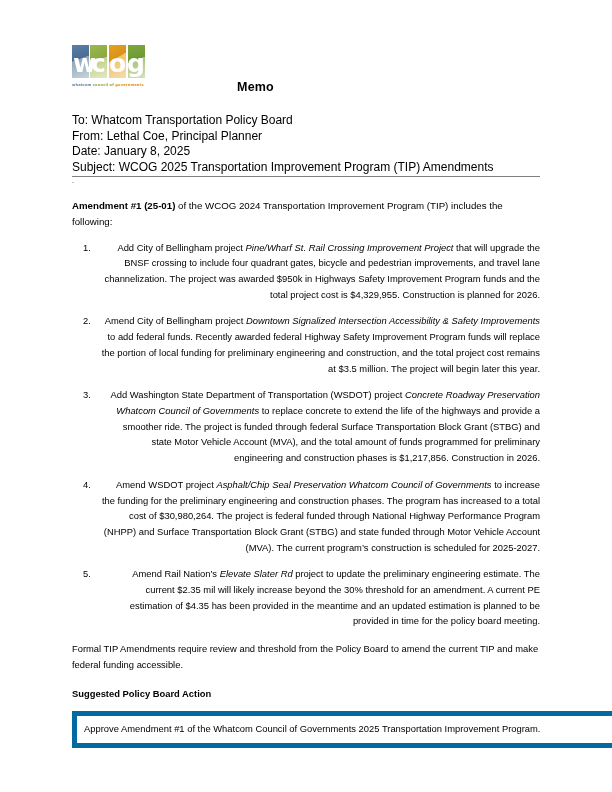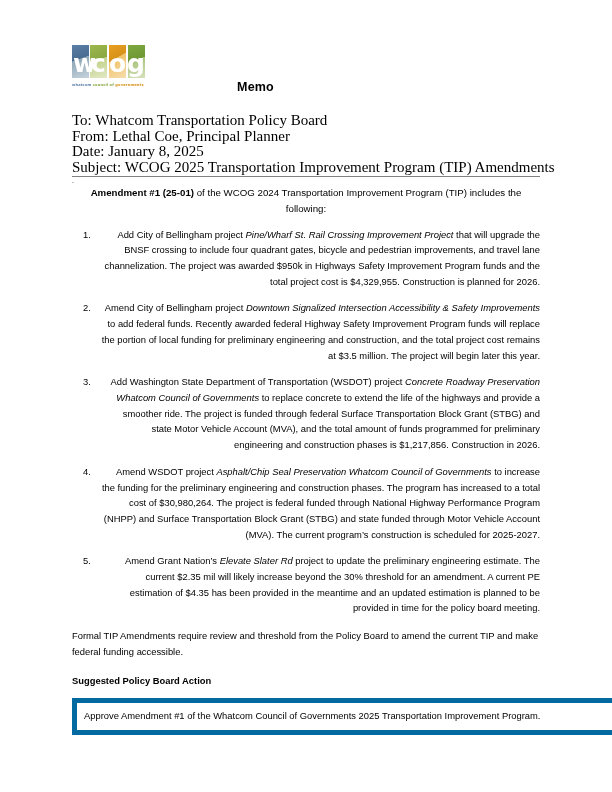--- a/index.html
+++ b/index.html
@@ -104,24 +104,23 @@
   .content {
     position: absolute;
     left: 72px;
     top: 113px;
     width: 468px;
     font-size: 9.4px;
     line-height: 15.6px;
   }
 
   .meta-line {
-    font-size: 15px;
+    font-size: 12px;
     line-height: 15.6px;
     white-space: nowrap;
-    font-family: Liberation Serif, serif;
   }
   .meta-line.subject { padding-bottom: 0; }
 
   .hrule {
     border: 0;
     border-top: 0.8px solid #808080;
     margin: 1px 0 0 0;
     width: 468px;
   }
 
@@ -129,22 +128,21 @@
     font-size: 7px;
     line-height: 7px;
     height: 7px;
     margin: 0;
     padding: 0;
   }
 
   .intro {
     font-size: 9.7px;
     line-height: 15.8px;
-    margin-top: 1px;
-    text-align: center;
+    margin-top: 14px;
   }
   .intro b { font-weight: 700; }
 
   ol.amendments {
     margin: 9px 0 0 0;
     padding: 0 0 0 0;
     list-style: none;
     counter-reset: amd;
   }
   ol.amendments > li {
@@ -225,21 +223,21 @@
     <hr class="hrule">
     <div class="tiny-dot">.</div>
 
     <p class="intro"><b>Amendment #1 (25-01)</b><span> of the WCOG 2024 Transportation Improvement Program (TIP) includes the following:</span></p>
 
     <ol class="amendments">
       <li><span>Add City of Bellingham project </span><i>Pine/Wharf St. Rail Crossing Improvement Project</i><span> that will upgrade the BNSF crossing to include four quadrant gates, bicycle and pedestrian improvements, and travel lane channelization.  The project was awarded $950k in Highways Safety Improvement Program funds and the total project cost is $4,329,955. Construction is planned for 2026.</span></li>
       <li><span>Amend City of Bellingham project </span><i>Downtown Signalized Intersection Accessibility &amp; Safety Improvements</i><span> to add federal funds.  Recently awarded federal Highway Safety Improvement Program funds will replace the portion of local funding for preliminary engineering and construction, and the total project cost remains at $3.5 million.  The project will begin later this year.</span></li>
       <li><span>Add Washington State Department of Transportation (WSDOT) project </span><i>Concrete Roadway Preservation Whatcom Council of Governments</i><span> to replace concrete to extend the life of the highways and provide a smoother ride.  The project is funded through federal Surface Transportation Block Grant (STBG) and state Motor Vehicle Account (MVA), and the total amount of funds programmed for preliminary engineering and construction phases is $1,217,856.  Construction in 2026.</span></li>
       <li><span>Amend WSDOT project </span><i>Asphalt/Chip Seal Preservation Whatcom Council of Governments</i><span> to increase the funding for the preliminary engineering and construction phases.  The program has increased to a total cost of $30,980,264.  The project is federal funded through National Highway Performance Program (NHPP) and Surface Transportation Block Grant (STBG) and state funded through Motor Vehicle Account (MVA).  The current program’s construction is scheduled for 2025-2027.</span></li>
-      <li><span>Amend Grant Nation’s </span><i>Elevate Slater Rd</i><span> project to update the preliminary engineering estimate.  The current $2.35 mil will likely increase beyond the 30% threshold for an amendment.  A current PE estimation of $4.35 has been provided in the meantime and an updated estimation is planned to be provided in time for the policy board meeting.</span></li>
+      <li><span>Amend Rail Nation’s </span><i>Elevate Slater Rd</i><span> project to update the preliminary engineering estimate.  The current $2.35 mil will likely increase beyond the 30% threshold for an amendment.  A current PE estimation of $4.35 has been provided in the meantime and an updated estimation is planned to be provided in time for the policy board meeting.</span></li>
     </ol>
 
     <p class="closing">Formal TIP Amendments require review and threshold from the Policy Board to amend the current TIP and make federal funding accessible.</p>
 
     <p class="action-heading">Suggested Policy Board Action</p>
 
     <div class="action-box">
       <span>Approve Amendment #1 of the Whatcom Council of Governments 2025 Transportation Improvement Program.</span>
     </div>
 

